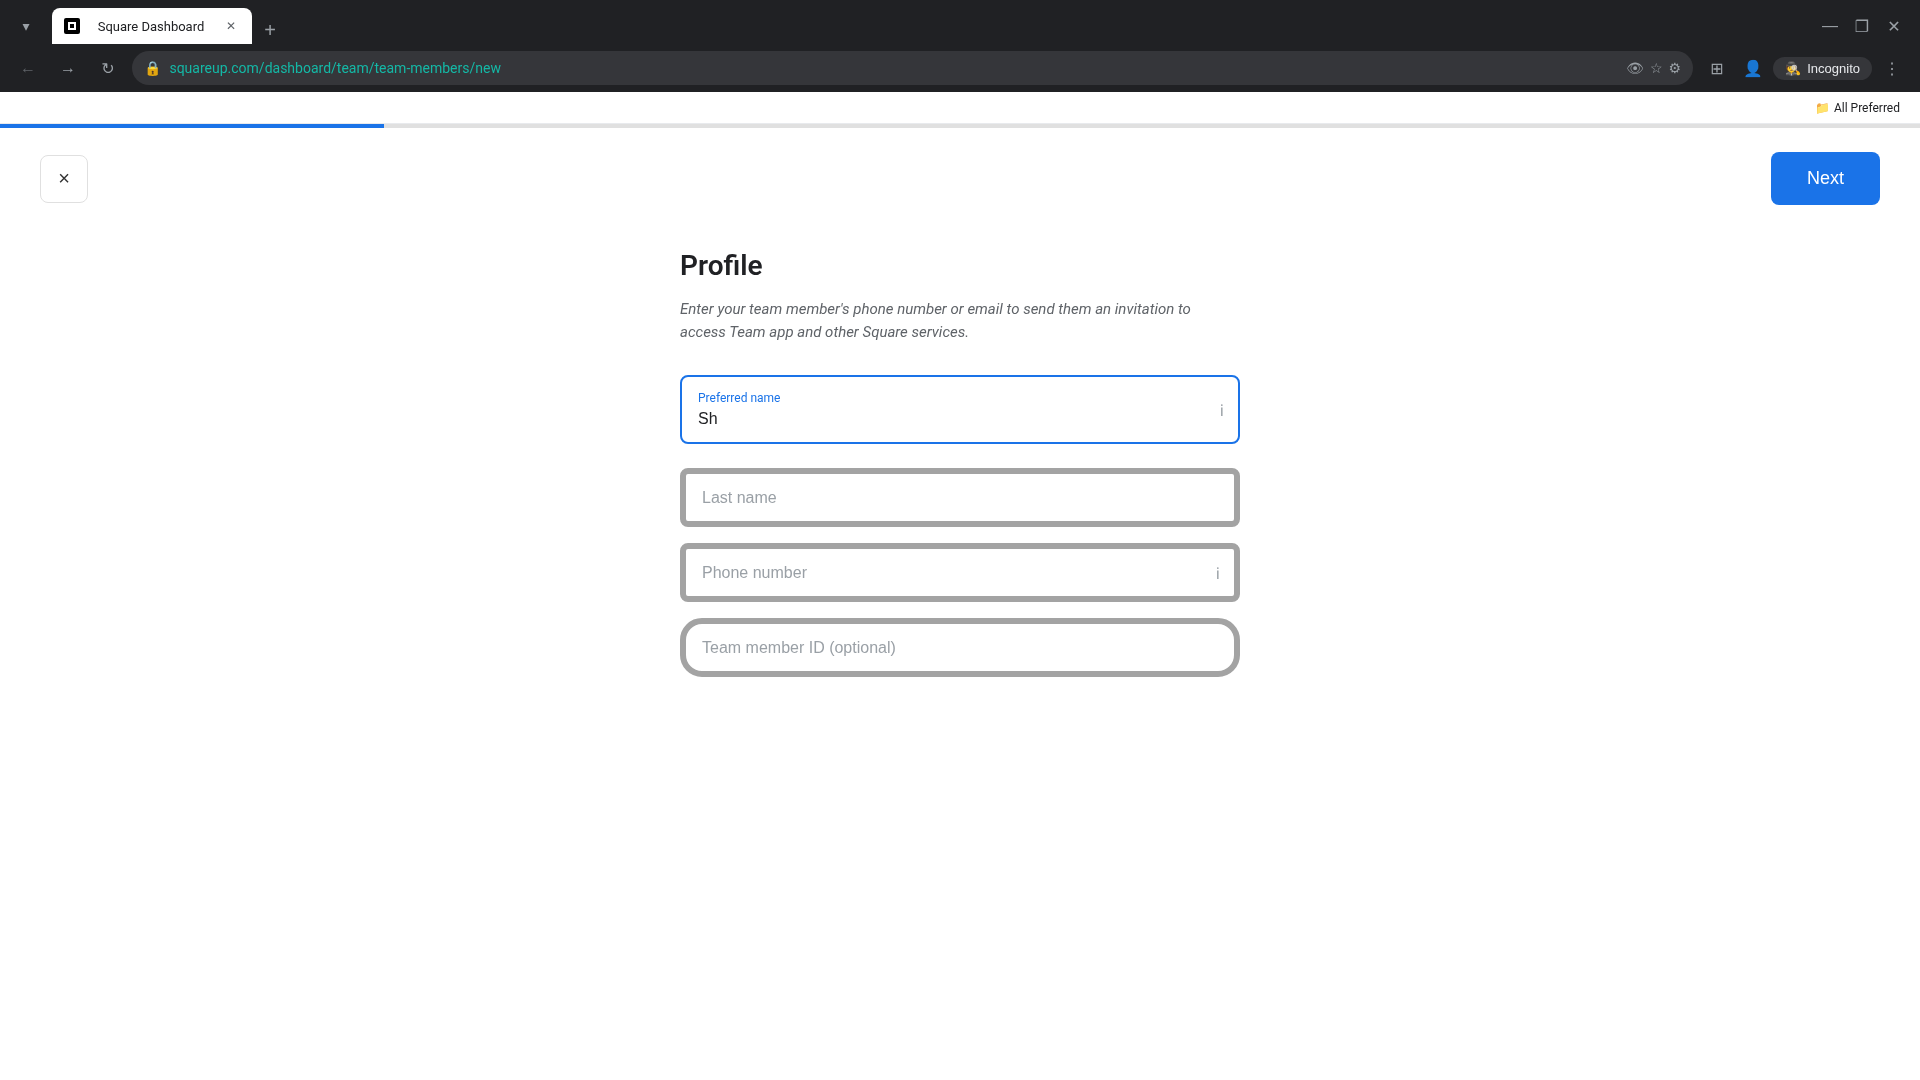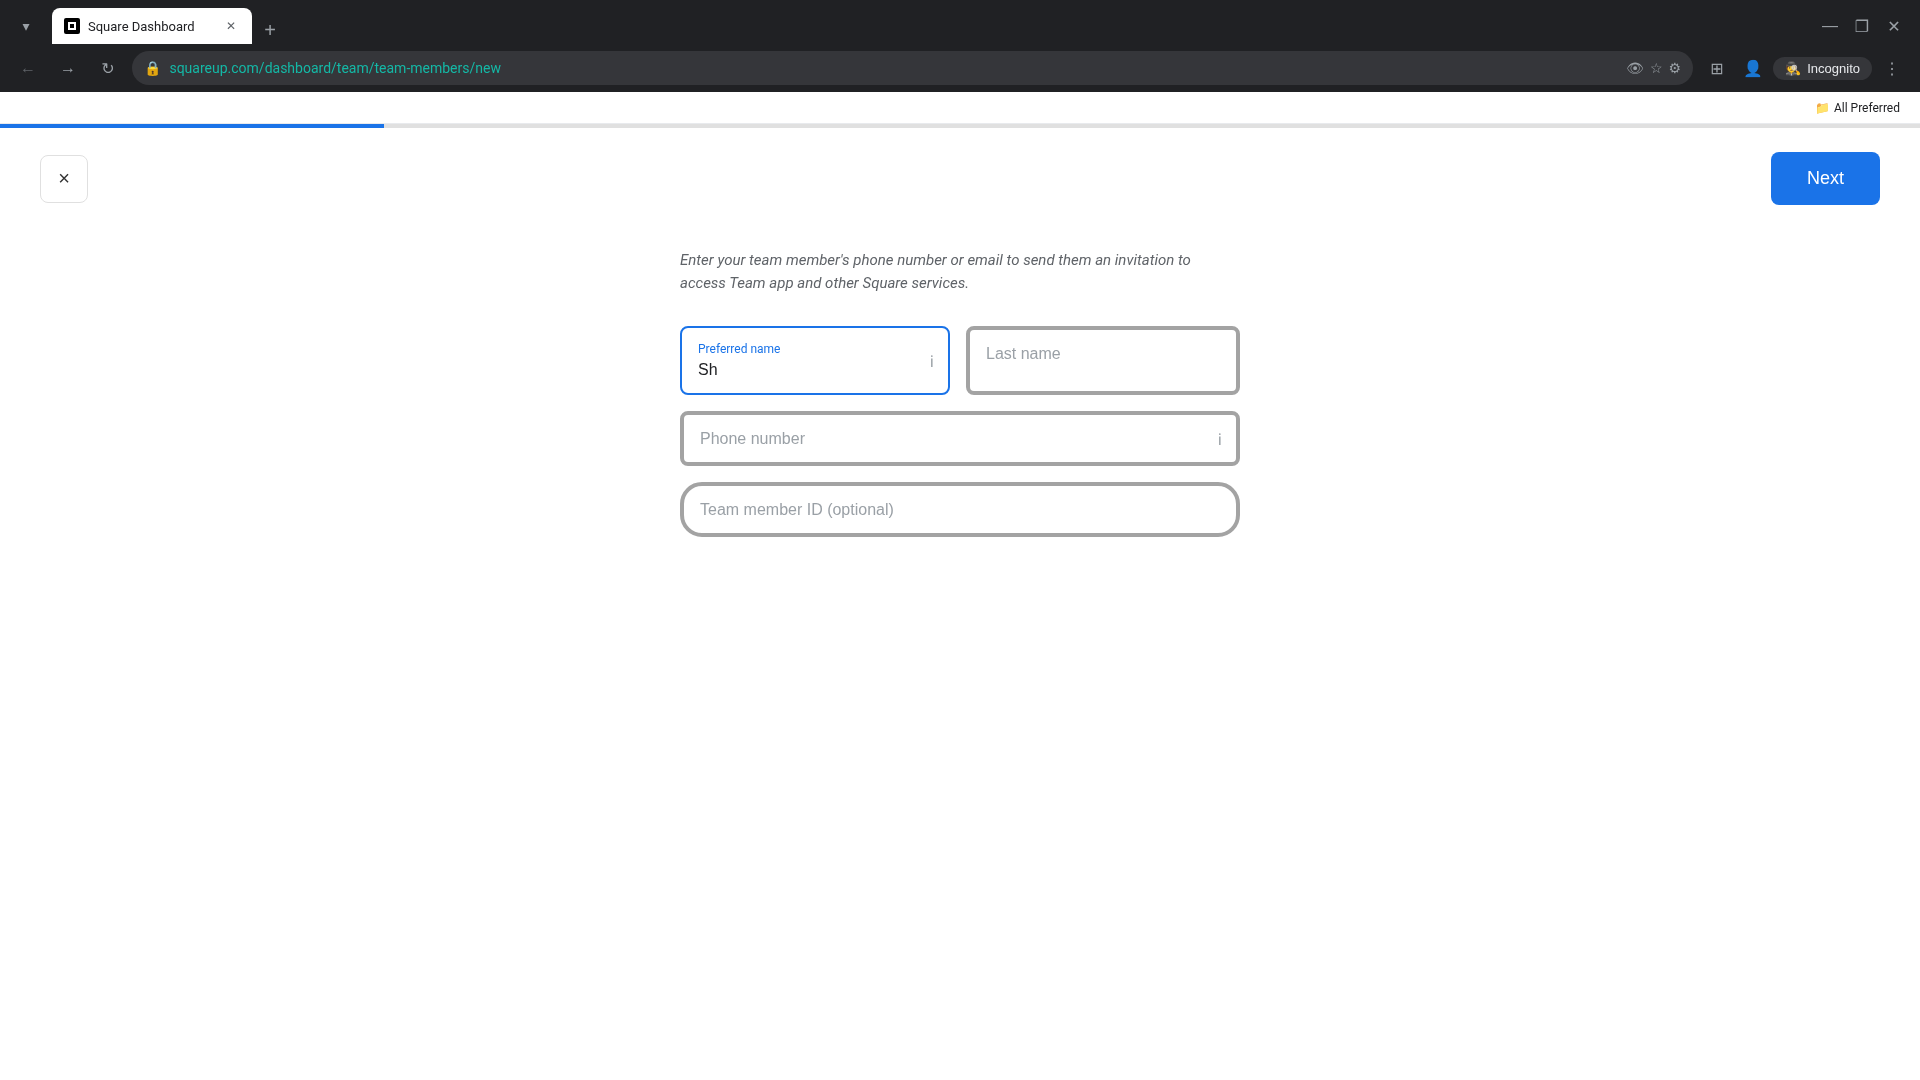--- a/index.html
+++ b/index.html
@@ -88,20 +88,21 @@
       font-size: 13px;
       color: #202124;
       flex: 1;
       overflow: hidden;
       text-overflow: ellipsis;
       white-space: nowrap;
     }
 
     .tab.active .tab-title {
       color: #202124;
+      text-align: center;
     }
 
     .tab-close {
       width: 18px;
       height: 18px;
       border-radius: 50%;
       border: none;
       background: transparent;
       color: #5f6368;
       font-size: 12px;
@@ -323,27 +324,28 @@
     .form-description {
       font-size: 15px;
       color: #5f6368;
       margin-bottom: 32px;
       line-height: 1.5;
       font-style: italic;
     }
 
     .form-row {
       display: flex;
-      gap: 16px;
+      gap: 24px;
       margin-bottom: 16px;
+      flex-direction: column;
     }
 
     .form-field {
       flex: 1;
-      border: 4px solid #a3a3a3;
+      border: 6px solid #a3a3a3;
       border-radius: 8px;
       padding: 14px 16px;
       position: relative;
       background: #fff;
     }
 
     .form-field.active {
       border: 2px solid #1a73e8;
     }
 
@@ -467,20 +469,21 @@
   </div>
 
   <div class="page-header">
     <button class="close-btn">
       <span>×</span>
     </button>
     <button class="next-btn">Next</button>
   </div>
 
   <div class="form-container">
+    <h1 class="form-title">Profile</h1>
     <p class="form-description">Enter your team member's phone number or email to send them an invitation to access Team app and other Square services.</p>
 
     <div class="form-row">
       <div class="form-field active" style="position:relative;">
         <span class="field-label">Preferred name</span>
         <input class="field-input" type="text" value="Sh" style="">
         <span class="field-info-icon">ℹ</span>
       </div>
       <div class="form-field">
         <input class="field-input" type="text" placeholder="Last name" style="">

